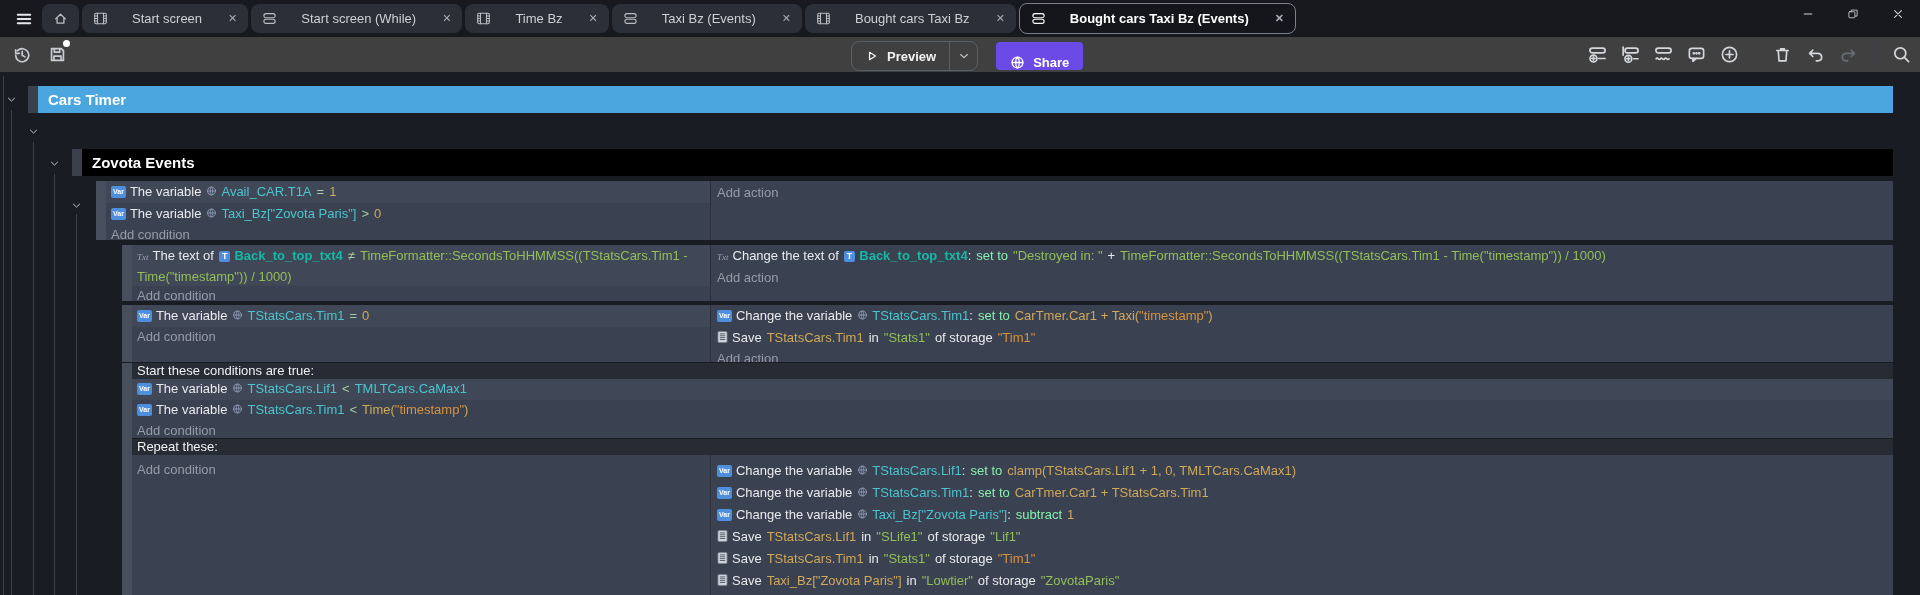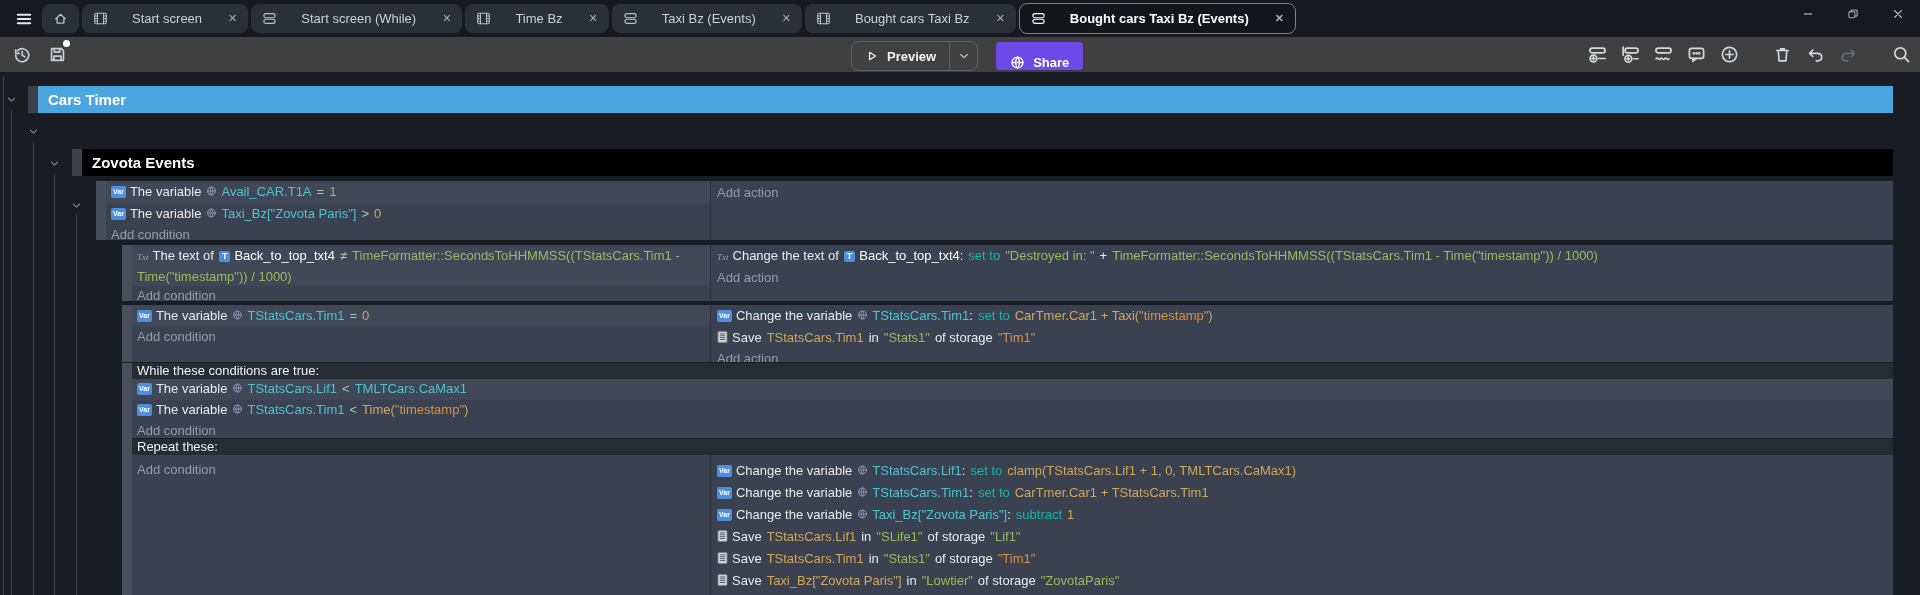--- a/index.html
+++ b/index.html
@@ -65,21 +65,21 @@
   .wblock{background:transparent;}
   .wlabel{position:absolute;left:10px;right:0;height:16px;line-height:16px;background:#262B34;
           padding-left:5px;color:#F0F1F3;}
   .wconds{position:absolute;left:10px;right:0;top:16px;height:59px;background:#3A4150;}
   .wconds .row{line-height:20px;min-height:20px}
   .wrep{position:absolute;left:10px;right:0;top:92px;bottom:0;background:#3A4150;}
   .padtop{padding-top:5px}
   
   .sg{margin-right:5px}.nj{margin-right:0}
   .sw{color:#E9EAEC}.scy{color:#4BC4CE}.sgd{color:#CFA85A}.sgr{color:#93BE5A}
-  .smg{color:#ffffff;font-weight:normal}.spp{color:#14b8a6}.sop{color:#A5CDA5}.sor{color:#D8913F}
+  .smg{color:#14b8a6;font-weight:bold}.spp{color:#86efac}.sop{color:#A5CDA5}.sor{color:#D8913F}
   .chip{display:inline-block;background:#4D8FDC;color:#fff;font-size:7px;font-weight:bold;line-height:10px;
         padding:1px 2px;border-radius:2px;vertical-align:2px;margin-right:4px;}
   .tchip{font-size:9px;line-height:11px;padding:0 3px;vertical-align:1px;}
   .txti{color:#9AA2B2;font-size:9px;margin-right:4px;font-family:"Liberation Serif",serif;font-style:italic}
   .gsm{display:inline-block;vertical-align:-1px;margin-right:4px;color:#8B96B3;}
   .gsm svg{width:11px;height:12px;display:inline-block}
 </style>
 </head>
 <body>
 
@@ -371,21 +371,21 @@
       <div class="row"><span class="gsm"><svg viewBox="0 0 12 14">
               <rect x="0.8" y="0.8" width="10.4" height="12.4" rx="1" fill="#DADEE5" stroke="#8A909C"></rect>
               <path d="M2.8 3.4h6.4M2.8 5.6h6.4M2.8 7.8h6.4M2.8 10h6.4" stroke="#3A4150" fill="none"></path>
             </svg></span><span class="sg sw">Save</span><span class="sg sgd">TStatsCars.Tim1</span><span class="sg sw">in</span><span class="sg sgr">"Stats1"</span><span class="sg sw">of storage</span><span class="sg sor">"Tim1"</span></div>
       <div class="addrow">Add action</div>
     </div>
   </div>
 
   <div class="blk wblock" style="left:122px;top:291px;width:1771px;height:232px">
     <div class="handle"></div>
-    <div class="wlabel">While these conditions are true:</div>
+    <div class="wlabel">Start these conditions are true:</div>
     <div class="wconds">
       <div class="row crow"><span class="chip">Var</span><span class="sg sw">The variable</span><span class="gsm"><svg viewBox="0 0 16 16" fill="none" stroke="currentColor" stroke-width="1.4" stroke-linecap="round" stroke-linejoin="round">
               <circle cx="8" cy="8" r="5.8"></circle>
               <path d="M2.2 8h11.6M8 2.2c-2.6 2.2-2.6 9.4 0 11.6M8 2.2c2.6 2.2 2.6 9.4 0 11.6"></path>
             </svg></span><span class="sg scy">TStatsCars.Lif1</span><span class="sg sop">&lt;</span><span class="sg scy">TMLTCars.CaMax1</span></div>
       <div class="row crow"><span class="chip">Var</span><span class="sg sw">The variable</span><span class="gsm"><svg viewBox="0 0 16 16" fill="none" stroke="currentColor" stroke-width="1.4" stroke-linecap="round" stroke-linejoin="round">
               <circle cx="8" cy="8" r="5.8"></circle>
               <path d="M2.2 8h11.6M8 2.2c-2.6 2.2-2.6 9.4 0 11.6M8 2.2c2.6 2.2 2.6 9.4 0 11.6"></path>
             </svg></span><span class="sg scy">TStatsCars.Tim1</span><span class="sg sop">&lt;</span><span class="sg sgd nj">Time(</span><span class="sg sor nj">"timestamp"</span><span class="sg sgd">)</span></div>
       <div class="addrow">Add condition</div>

